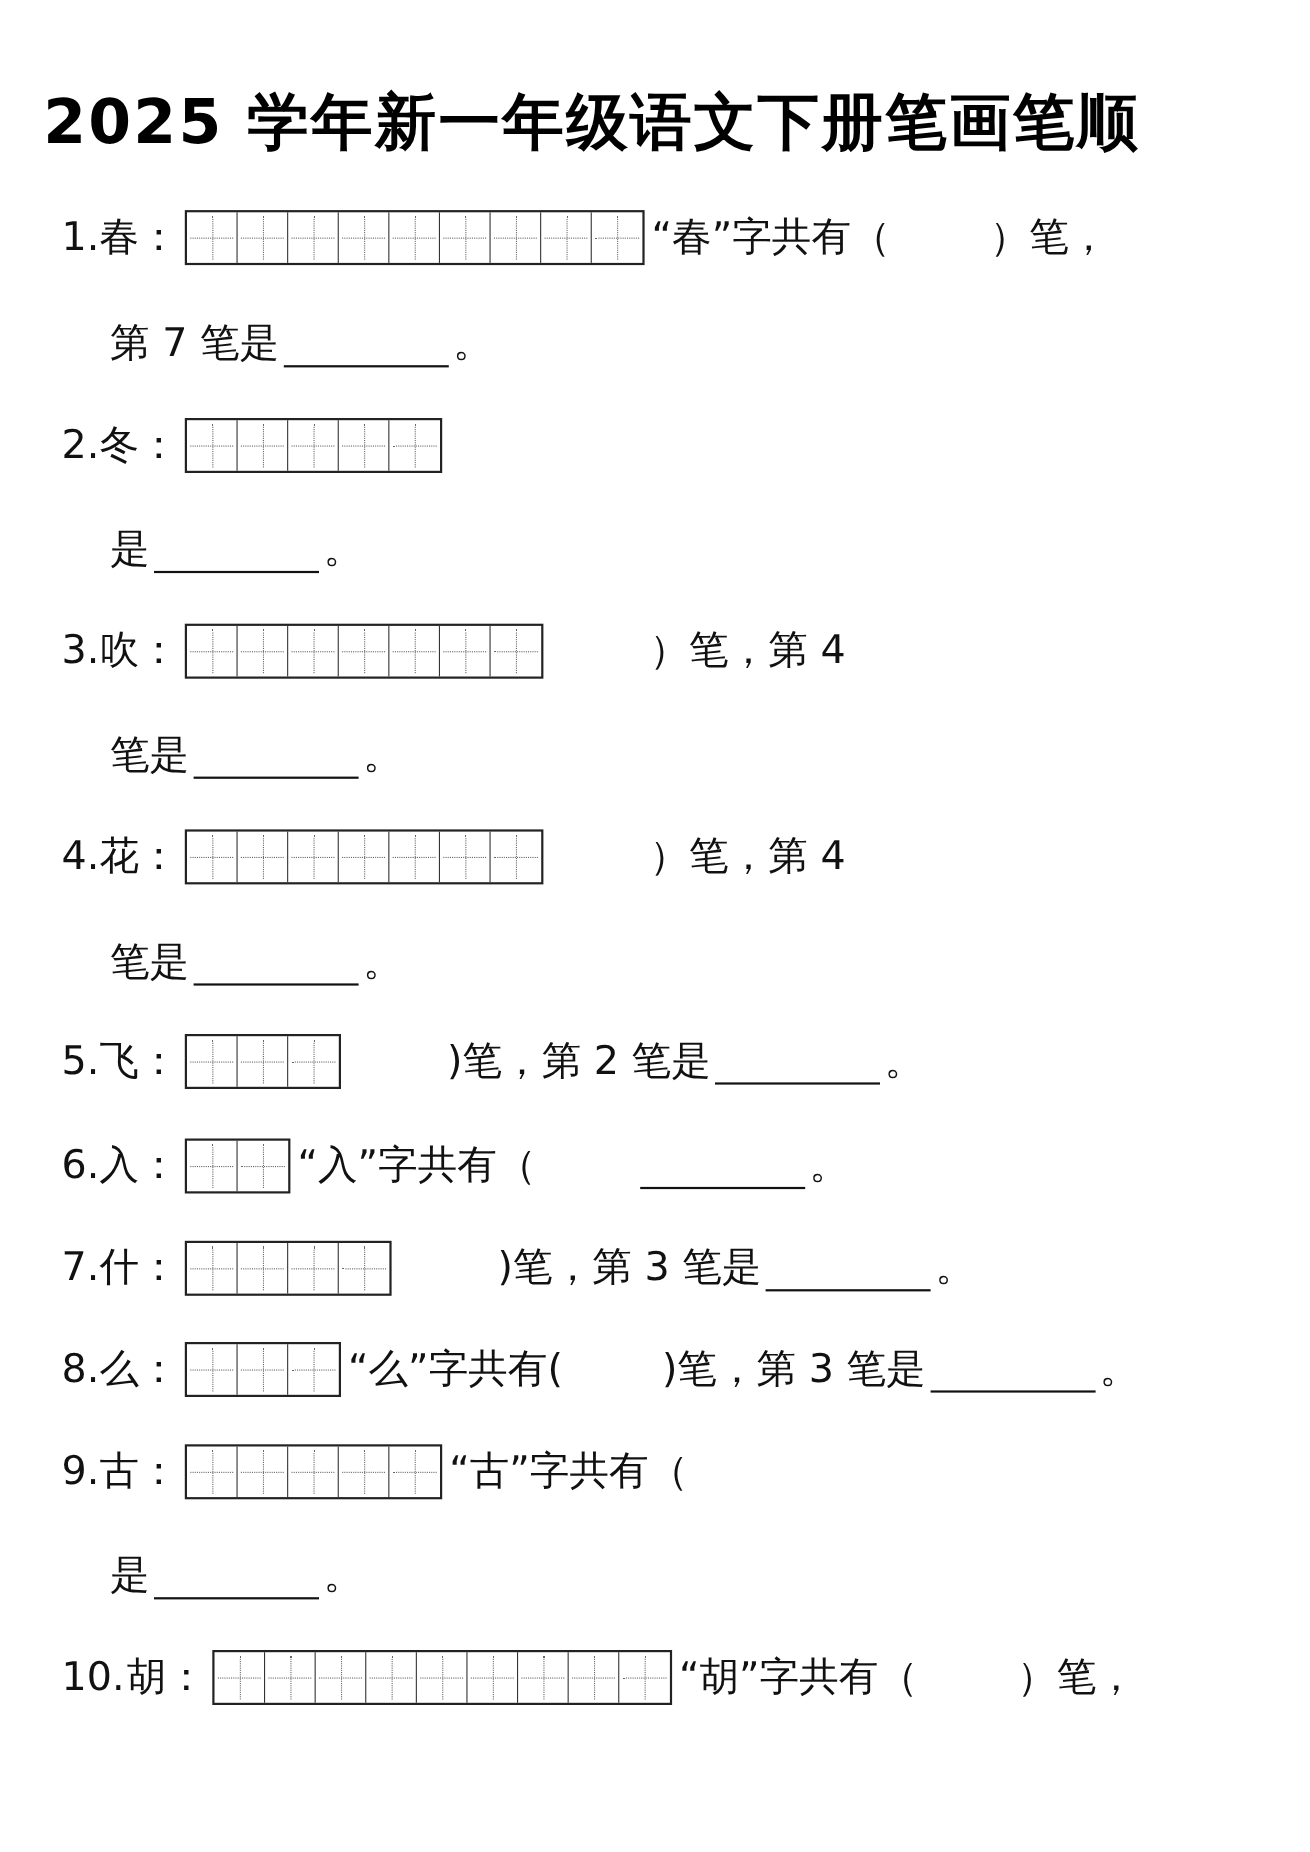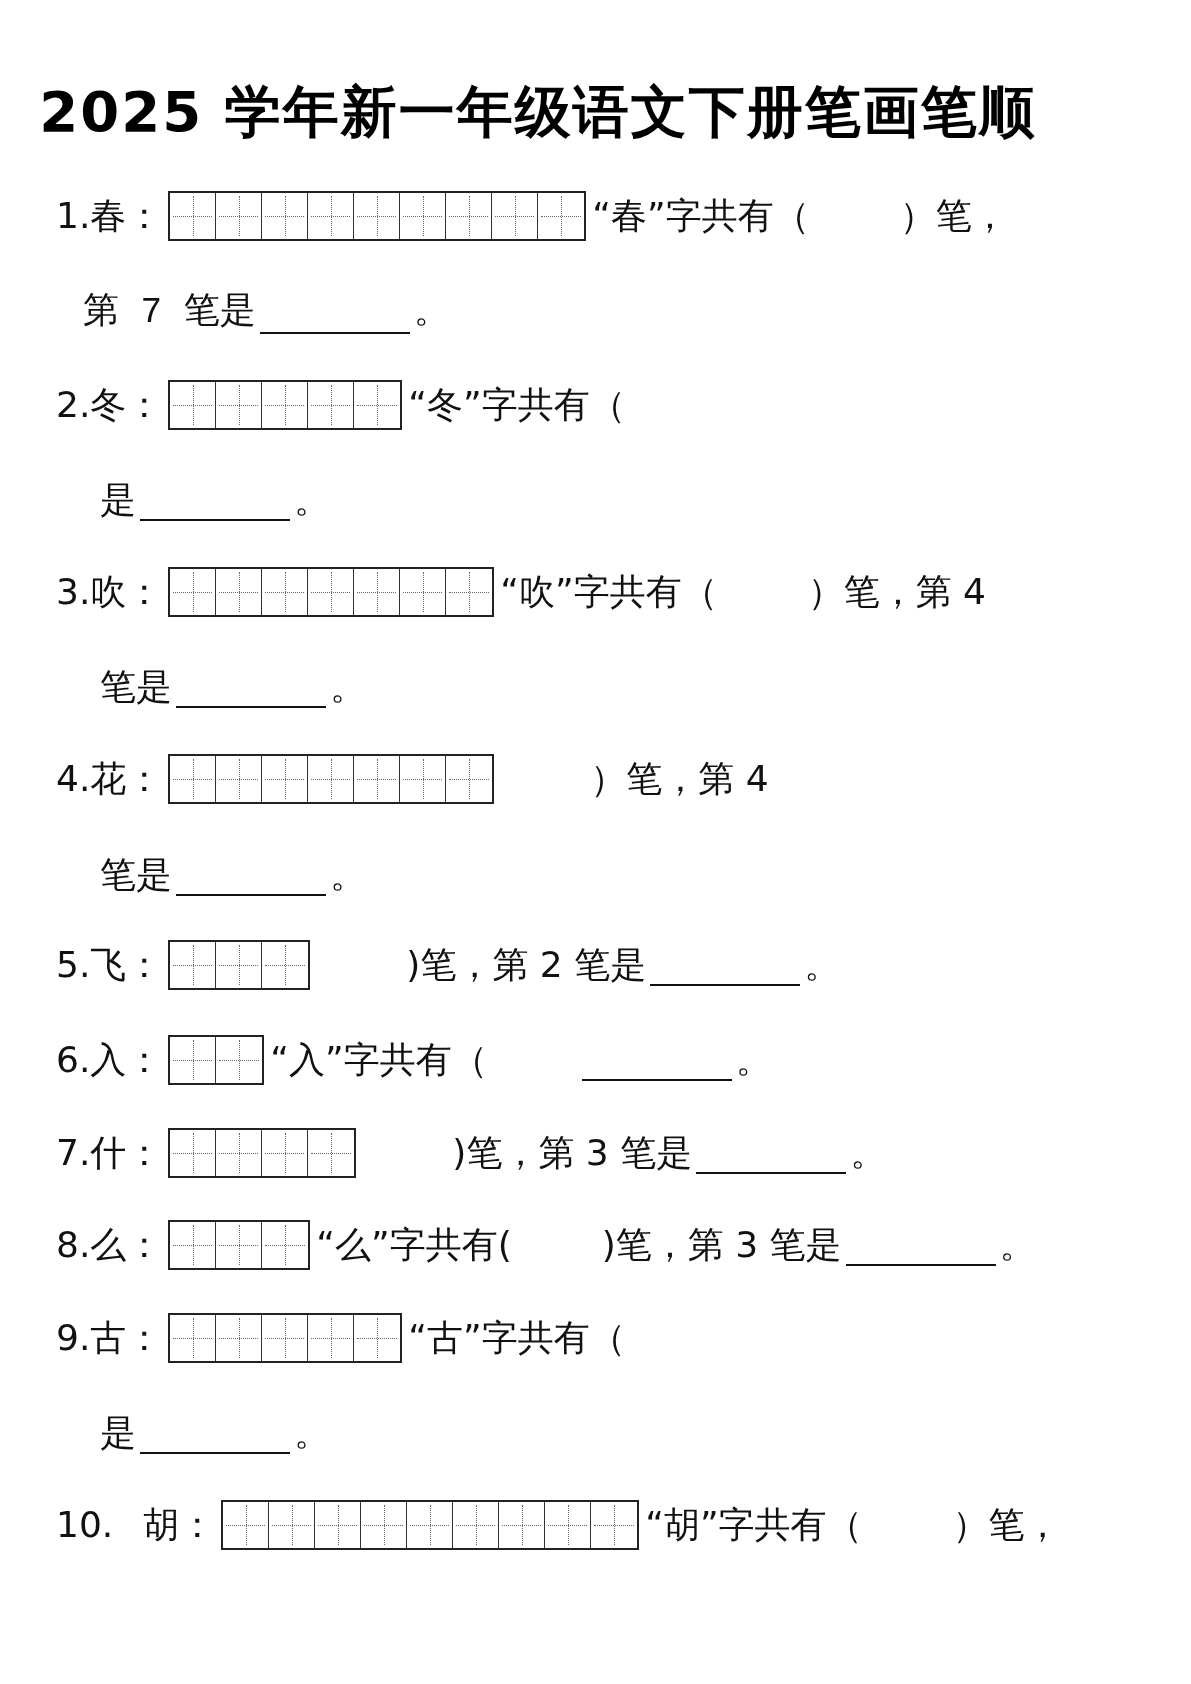--- a/index.html
+++ b/index.html
@@ -106,38 +106,37 @@
       <span class="cell"></span>
       <span class="cell"></span>
       <span class="cell"></span>
       <span class="cell"></span>
       <span class="cell"></span>
   </span>
   <span class="text">“春”字共有（</span>
   <span class="paren-gap"></span>
   <span class="text">）笔，</span>
 </div>
-<div class="line" style="top:283px;left:83px;font-family:Liberation Mono, monospace;">
+<div class="line" style="top:283px;left:100px;">
   <span class="text">第 7 笔是</span>
   <span class="blank"></span>
   <span class="text">。</span>
 </div>
 
 <div class="line" style="top:375px;left:56px;">
   <span class="num">2.</span>
   <span class="char-label">冬</span>
   <span class="text">：</span>
   <span class="grid">
     <span class="cell"></span>
       <span class="cell"></span>
       <span class="cell"></span>
       <span class="cell"></span>
       <span class="cell"></span>
   </span>
-  <span class="text">“冬”字共有（</span>
   <span class="paren-gap"></span>
 </div>
 <div class="line" style="top:470px;left:100px;">
   <span class="text">是</span>
   <span class="blank"></span>
   <span class="text">。</span>
 </div>
 
 <div class="line" style="top:562px;left:56px;">
   <span class="num">3.</span>
@@ -145,21 +144,20 @@
   <span class="text">：</span>
   <span class="grid">
     <span class="cell"></span>
       <span class="cell"></span>
       <span class="cell"></span>
       <span class="cell"></span>
       <span class="cell"></span>
       <span class="cell"></span>
       <span class="cell"></span>
   </span>
-  <span class="text">“吹”字共有（</span>
   <span class="paren-gap"></span>
   <span class="text">）笔，第 4</span>
 </div>
 <div class="line" style="top:657px;left:100px;">
   <span class="text">笔是</span>
   <span class="blank"></span>
   <span class="text">。</span>
 </div>
 
 <div class="line" style="top:749px;left:56px;">
@@ -259,21 +257,21 @@
   <span class="text">“古”字共有（</span>
   <span class="paren-gap"></span>
 </div>
 <div class="line" style="top:1403px;left:100px;">
   <span class="text">是</span>
   <span class="blank"></span>
   <span class="text">。</span>
 </div>
 
 <div class="line" style="top:1495px;left:56px;">
-  <span class="num" style="margin-right:30px;">10.</span>
+  <span class="num" style="margin-right:2px;">10.</span>
   <span class="char-label">胡</span>
   <span class="text">：</span>
   <span class="grid">
     <span class="cell"></span>
       <span class="cell"></span>
       <span class="cell"></span>
       <span class="cell"></span>
       <span class="cell"></span>
       <span class="cell"></span>
       <span class="cell"></span>

